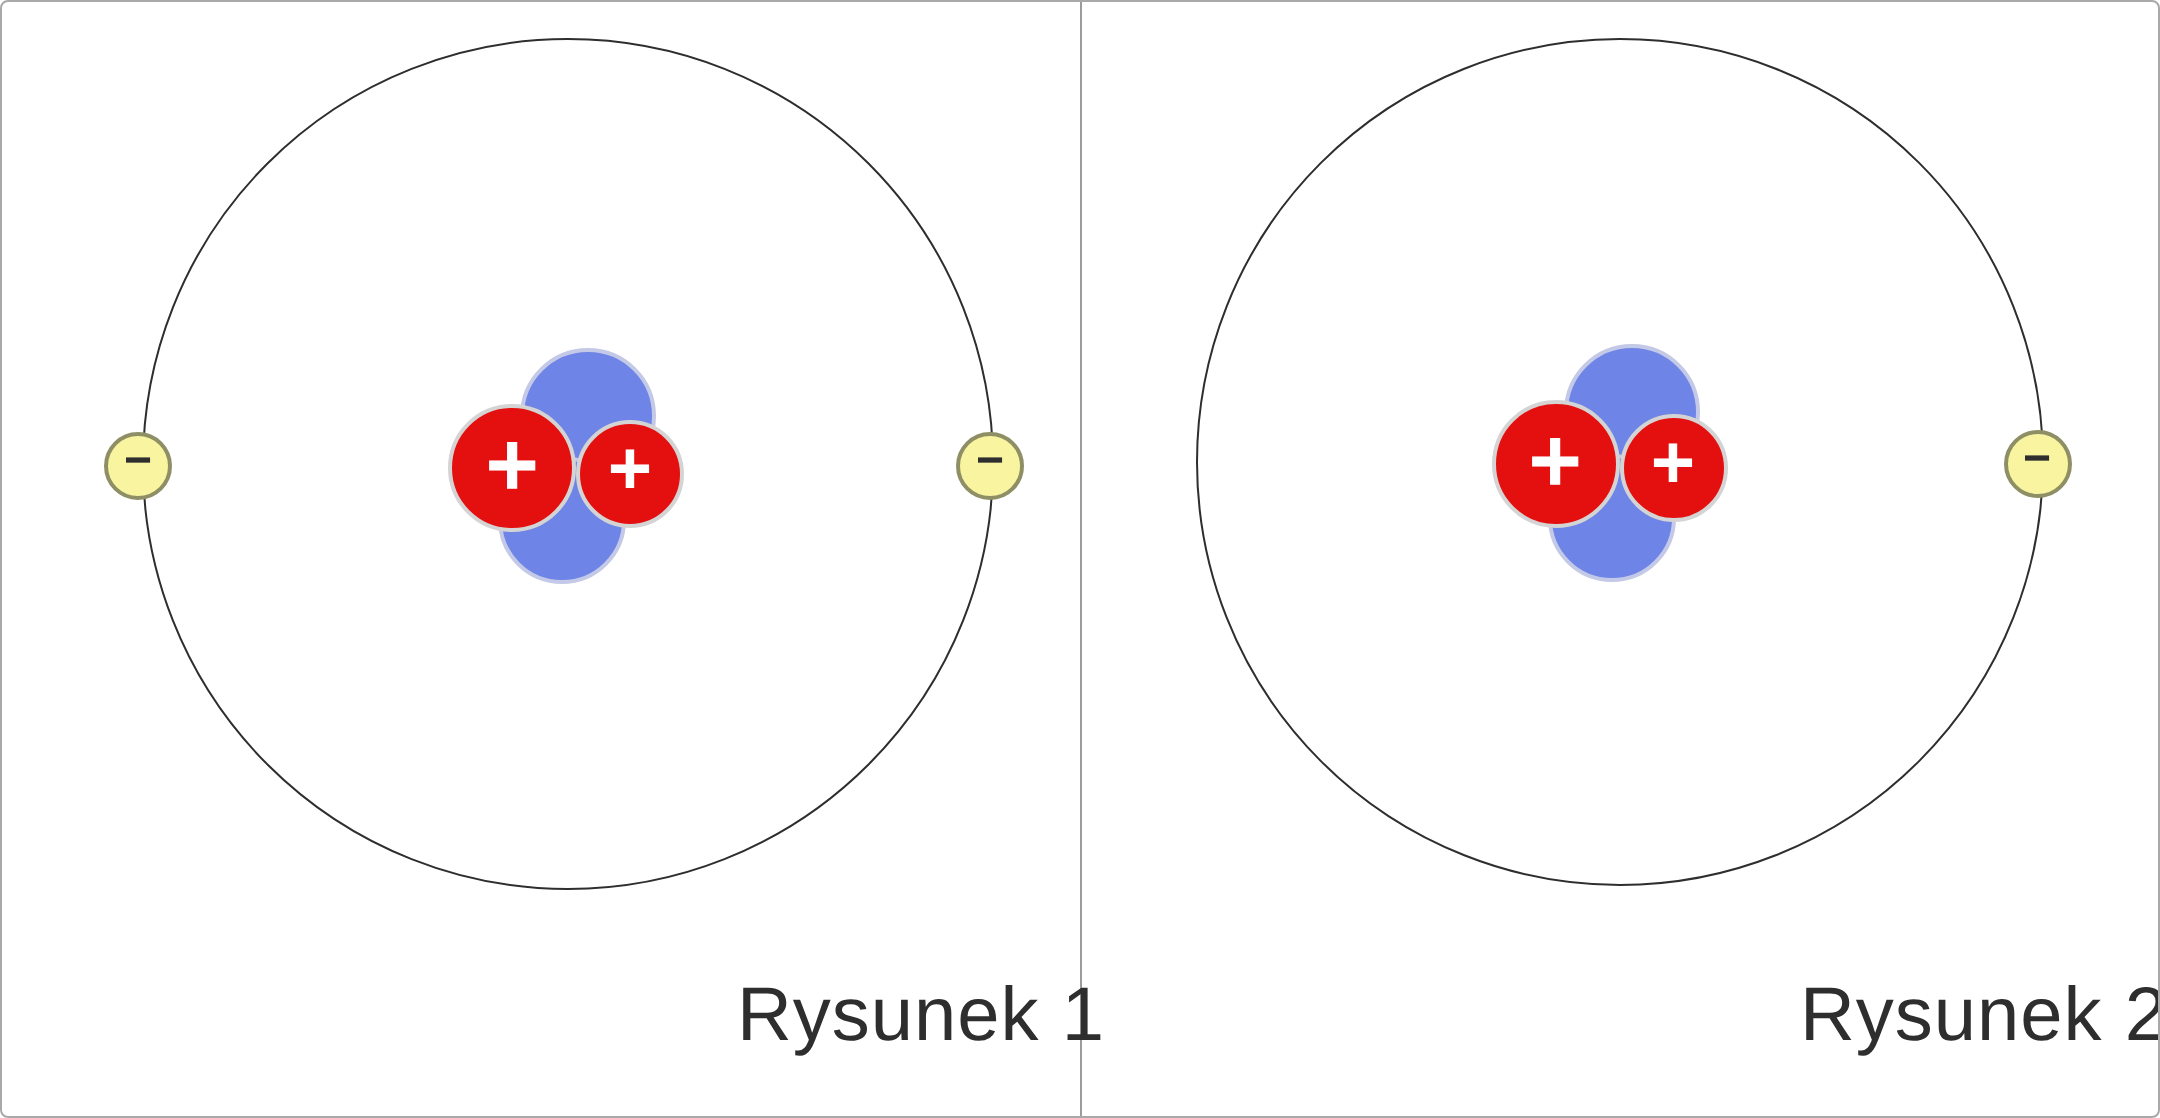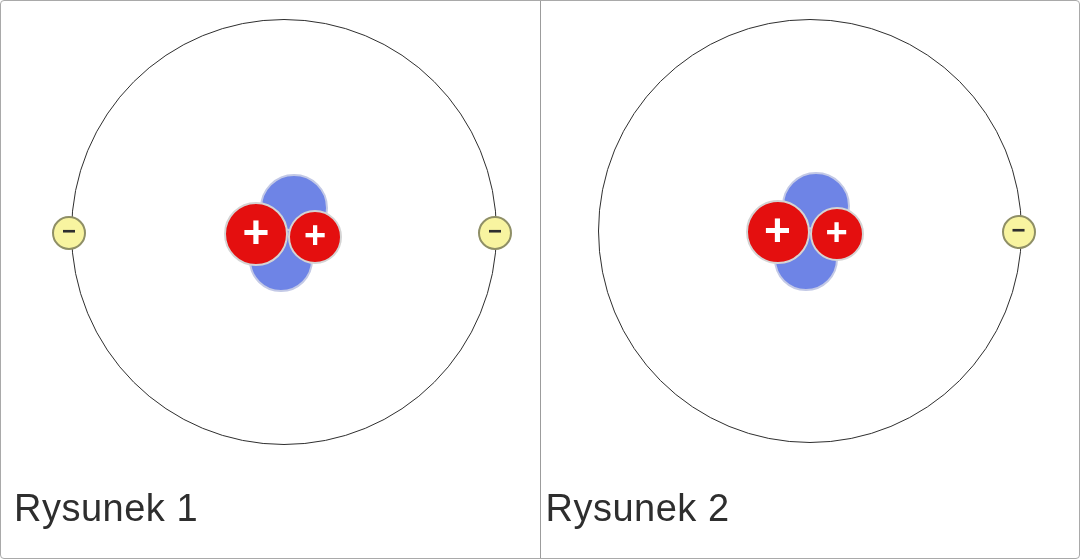--- a/index.html
+++ b/index.html
@@ -56,21 +56,21 @@
     color:var(--label-text,#2b2b2b);
     font-weight:700;
     font-size:24px;
     line-height:1;
     transform:translateY(-2px);
   }
   .figure-label{
     position:absolute;
     top:486px;
     width:100%;
-    text-align:left;
+    text-align:right;
     font-size:38px;
     color:var(--label-text,#2e2e2e);
     letter-spacing:0.5px;
   }
 </style>
 </head>
 <body>
 
 <div class="frame">
 

